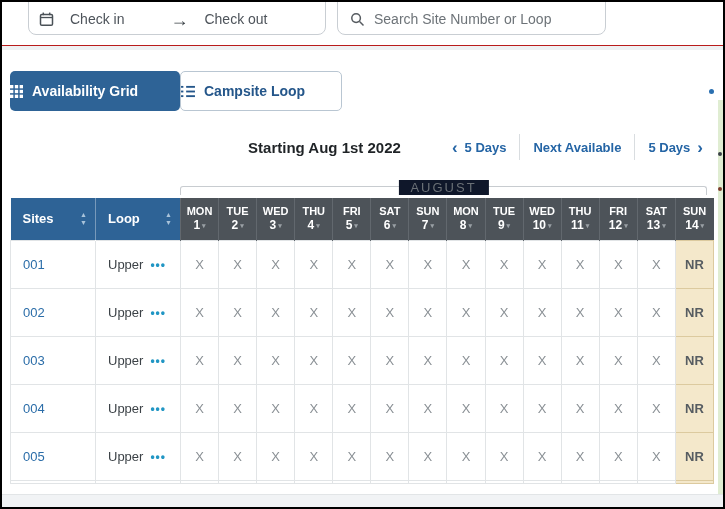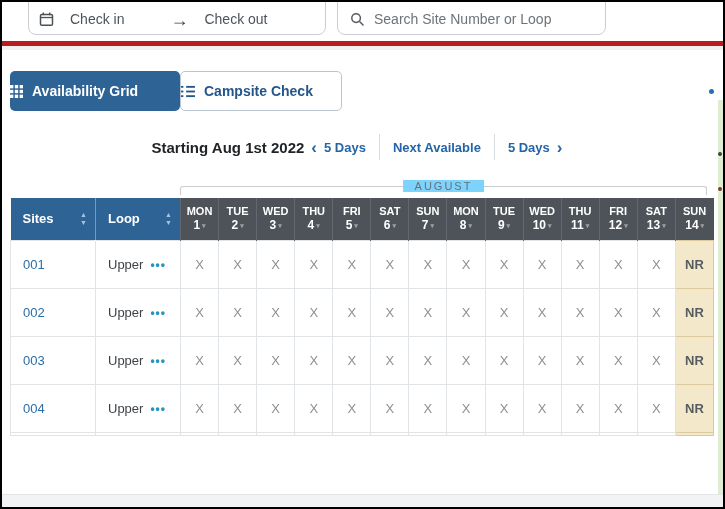--- a/index.html
+++ b/index.html
@@ -5,21 +5,21 @@
   * { margin:0; padding:0; box-sizing:border-box; }
   html,body { width:725px; height:509px; }
   body {
     border:2px solid #000;
     background:#fff;
     font-family:"Liberation Sans", sans-serif;
     position:relative;
     overflow:hidden;
   }
   
-  .topbar { position:relative; height:44px; border-bottom:5px solid #b91c1c; background:#fff; }
+  .topbar { position:relative; height:44px; border-bottom:1px solid #b91c1c; background:#fff; }
   .band { height:4px; background:#eff1f3; }
   .field-box {
     position:absolute; top:-10px; height:43px;
     border:1px solid #c9ced3; border-radius:8px; background:#fff;
     display:flex; align-items:flex-end; padding-bottom:7px;
   }
   .datebox { left:26px; width:298px; }
   .searchbox { left:335px; width:269px; }
   .field-label { font-size:14px; color:#4d535a; cursor:pointer; }
   .arrow-glyph { font-size:18px; color:#3b4247; line-height:14px; }
@@ -28,31 +28,31 @@
     font-family:"Liberation Sans", sans-serif; background:transparent; min-width:0;
   }
   .search-input::placeholder { color:#6d7378; opacity:1; }
   
   .tabs { display:flex; margin:21px 0 0 8px; }
   .tab { height:40px; border-radius:5px; font-size:14px; font-weight:bold;
          display:flex; align-items:center; justify-content:flex-start; gap:9px; cursor:pointer; }
   .tab.active { width:170px; background:var(--header-blue,#2e6396); color:#fff; }
   .tab.inactive { width:162px; background:#fff; color:#24568a; border:1px solid #b9c6d2; }
   
-  .toolbar { display:flex; justify-content:center; align-items:center; margin:23px 13px 0 9px; }
+  .toolbar { display:flex; justify-content:flex-end; align-items:center; margin:23px 13px 0 9px;gap:44px; }
   .heading { font-size:15px; font-weight:bold; color:#1f2326; }
   .gridnav { display:flex; align-items:center; font-size:13px; font-weight:bold; color:var(--nav-blue,#2565a5); }
   .nav-btn { display:flex; align-items:center; cursor:pointer; }
   .chev { font-size:17px; line-height:1; margin:0 7px; }
   .sep { width:1px; height:26px; background:#d9dde0; margin:0 13px; }
   
   .bracket-wrap { position:relative; margin:26px 0 0 178px; width:527px; height:9px; }
   .bracket { width:100%; height:100%; border:1px solid #c8ccd0; border-bottom:none; border-radius:3px 3px 0 0; }
   .bracket-label { position:absolute; top:-6px; left:50%; transform:translateX(-50%);
-    background:#7dd3fc; padding:0 12px; font-size:11px; color:#6a7076; letter-spacing:2px; }
+    background:#0f172a; padding:0 12px; font-size:13px; color:#6a7076; letter-spacing:2px; }
   
   table { border-collapse:collapse; table-layout:fixed; width:704px; margin:3px 0 0 8px; }
   th.site-hdr {
     background:var(--header-blue,#2e6396); color:#fff; height:42px;
     font-size:13px; font-weight:bold; text-align:right; padding:0 8px 0 12px;
     cursor:pointer;
   }
   th.site-hdr.first { border-right:1px solid rgba(255,255,255,.35); }
   .hdr-flex { display:flex; align-items:center; justify-content:space-between; }
   .sort { display:flex; flex-direction:column; font-size:7px; color:#a9c3da; line-height:1.05; }
@@ -132,21 +132,21 @@
     <span style="display:flex;">
       <svg width="14" height="13" viewBox="0 0 15 14" fill="none" stroke="#24568a" stroke-width="2">
         <line x1="0" y1="2" x2="2.5" y2="2"></line>
           <line x1="5.5" y1="2" x2="15" y2="2"></line>
         <line x1="0" y1="7" x2="2.5" y2="7"></line>
           <line x1="5.5" y1="7" x2="15" y2="7"></line>
         <line x1="0" y1="12" x2="2.5" y2="12"></line>
           <line x1="5.5" y1="12" x2="15" y2="12"></line>
       </svg>
     </span>
-    <span>Campsite Check</span>
+    <span>Campsite Loop</span>
   </div>
 </div>
 
 <div class="toolbar">
   <div class="heading">Starting Aug 1st 2022</div>
   <div class="gridnav">
     <span class="nav-btn">
       <span class="chev">‹</span>
       <span>5 Days</span>
     </span>
@@ -360,20 +360,38 @@
         <td class="day-cell">X</td>
         <td class="day-cell">X</td>
         <td class="day-cell">X</td>
         <td class="day-cell">X</td>
         <td class="day-cell">X</td>
         <td class="day-cell">X</td>
         <td class="day-cell">X</td>
         <td class="day-cell">X</td>
         <td class="day-cell nr">NR</td>
       </tr>
+      <tr>
+        <td class="site-cell"><a class="site-link">005</a></td>
+        <td class="loop-cell"><span>Upper</span><span class="dots">•••</span></td>
+        <td class="day-cell">X</td>
+        <td class="day-cell">X</td>
+        <td class="day-cell">X</td>
+        <td class="day-cell">X</td>
+        <td class="day-cell">X</td>
+        <td class="day-cell">X</td>
+        <td class="day-cell">X</td>
+        <td class="day-cell">X</td>
+        <td class="day-cell">X</td>
+        <td class="day-cell">X</td>
+        <td class="day-cell">X</td>
+        <td class="day-cell">X</td>
+        <td class="day-cell">X</td>
+        <td class="day-cell nr">NR</td>
+      </tr>
       <tr class="sliver">
         <td></td>
         <td></td>
         <td></td>
         <td></td>
         <td></td>
         <td></td>
         <td></td>
         <td></td>
         <td></td>

